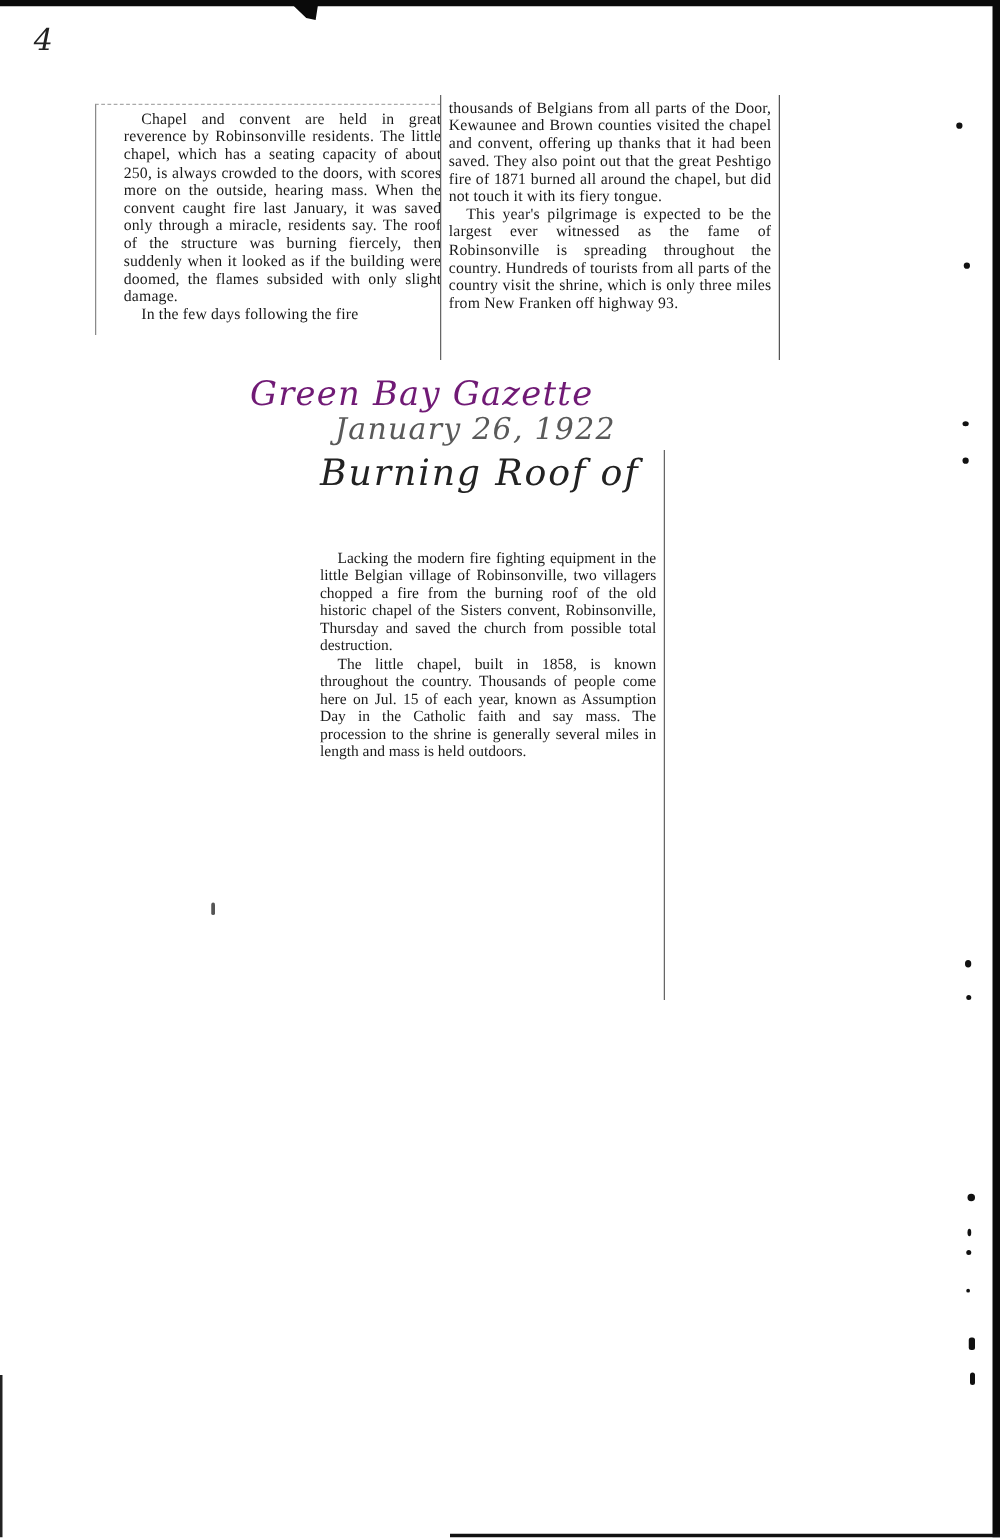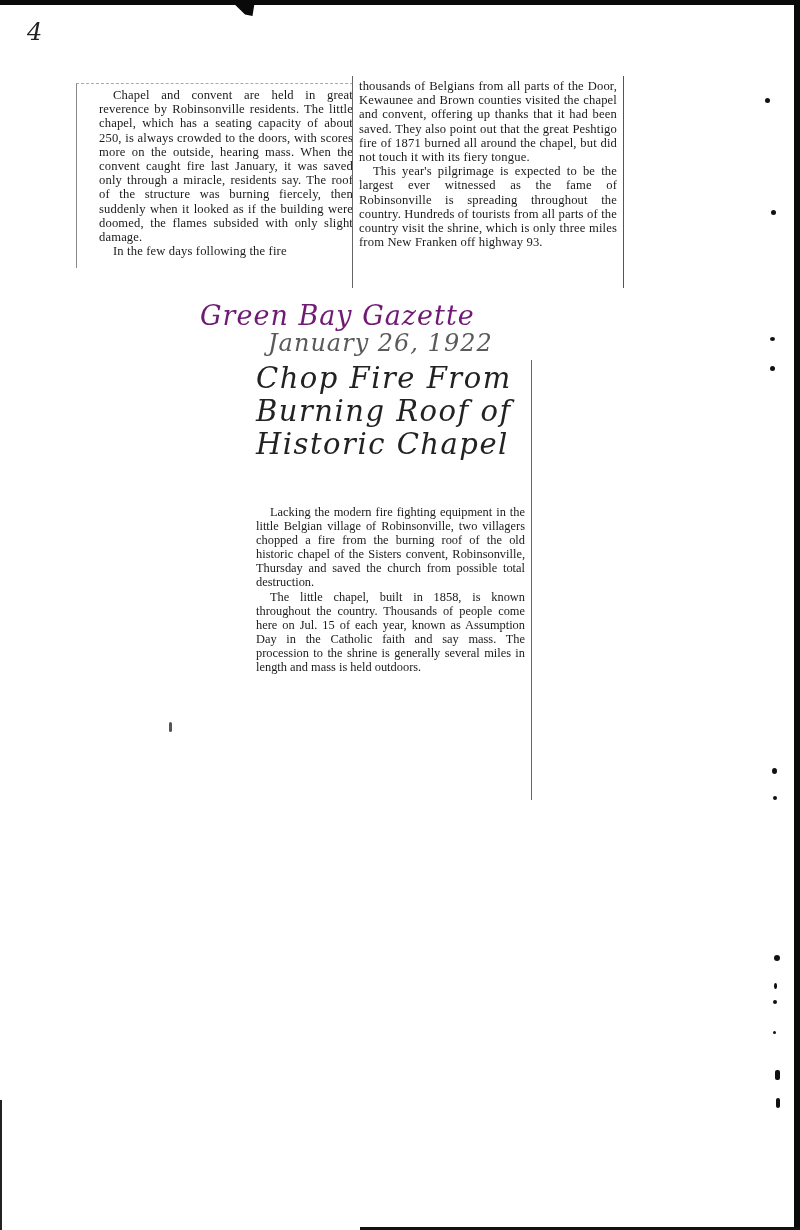--- a/index.html
+++ b/index.html
@@ -54,23 +54,21 @@
 <div class="clip col-text" id="clip-right">
   <p>thousands of Belgians from all parts of the Door, Kewaunee and Brown counties visited the chapel and convent, offering up thanks that it had been saved. They also point out that the great Peshtigo fire of 1871 burned all around the chapel, but did not touch it with its fiery tongue.</p>
   <p class="indent">This year's pilgrimage is expected to be the largest ever witnessed as the fame of Robinsonville is spreading throughout the country. Hundreds of tourists from all parts of the country visit the shrine, which is only three miles from New Franken off highway 93.</p>
 </div>
 
 <div class="handwriting" id="hw-source">Green Bay Gazette</div>
 <div class="handwriting" id="hw-date">January 26, 1922</div>
 
 <div class="clip" id="clip-main">
   <div class="headline">
-    <div>Chop Fire From</div>
     <div>Burning Roof of</div>
-    <div>Historic Chapel</div>
   </div>
   <div class="body-main">
     <p class="indent">Lacking the modern fire fighting equipment in the little Belgian village of Robinsonville, two villagers chopped a fire from the burning roof of the old historic chapel of the Sisters convent, Robinsonville, Thursday and saved the church from possible total destruction.</p>
     <p class="indent">The little chapel, built in 1858, is known throughout the country. Thousands of people come here on Jul. 15 of each year, known as Assumption Day in the Catholic faith and say mass. The procession to the shrine is generally several miles in length and mass is held outdoors.</p>
   </div>
 </div>
 
 <div class="mark" style="left:765px;top:98px;width:5px;height:5px;"></div>
 <div class="mark" style="left:771px;top:210px;width:5px;height:5px;"></div>
 <div class="mark" style="left:770px;top:337px;width:5px;height:4px;"></div>

